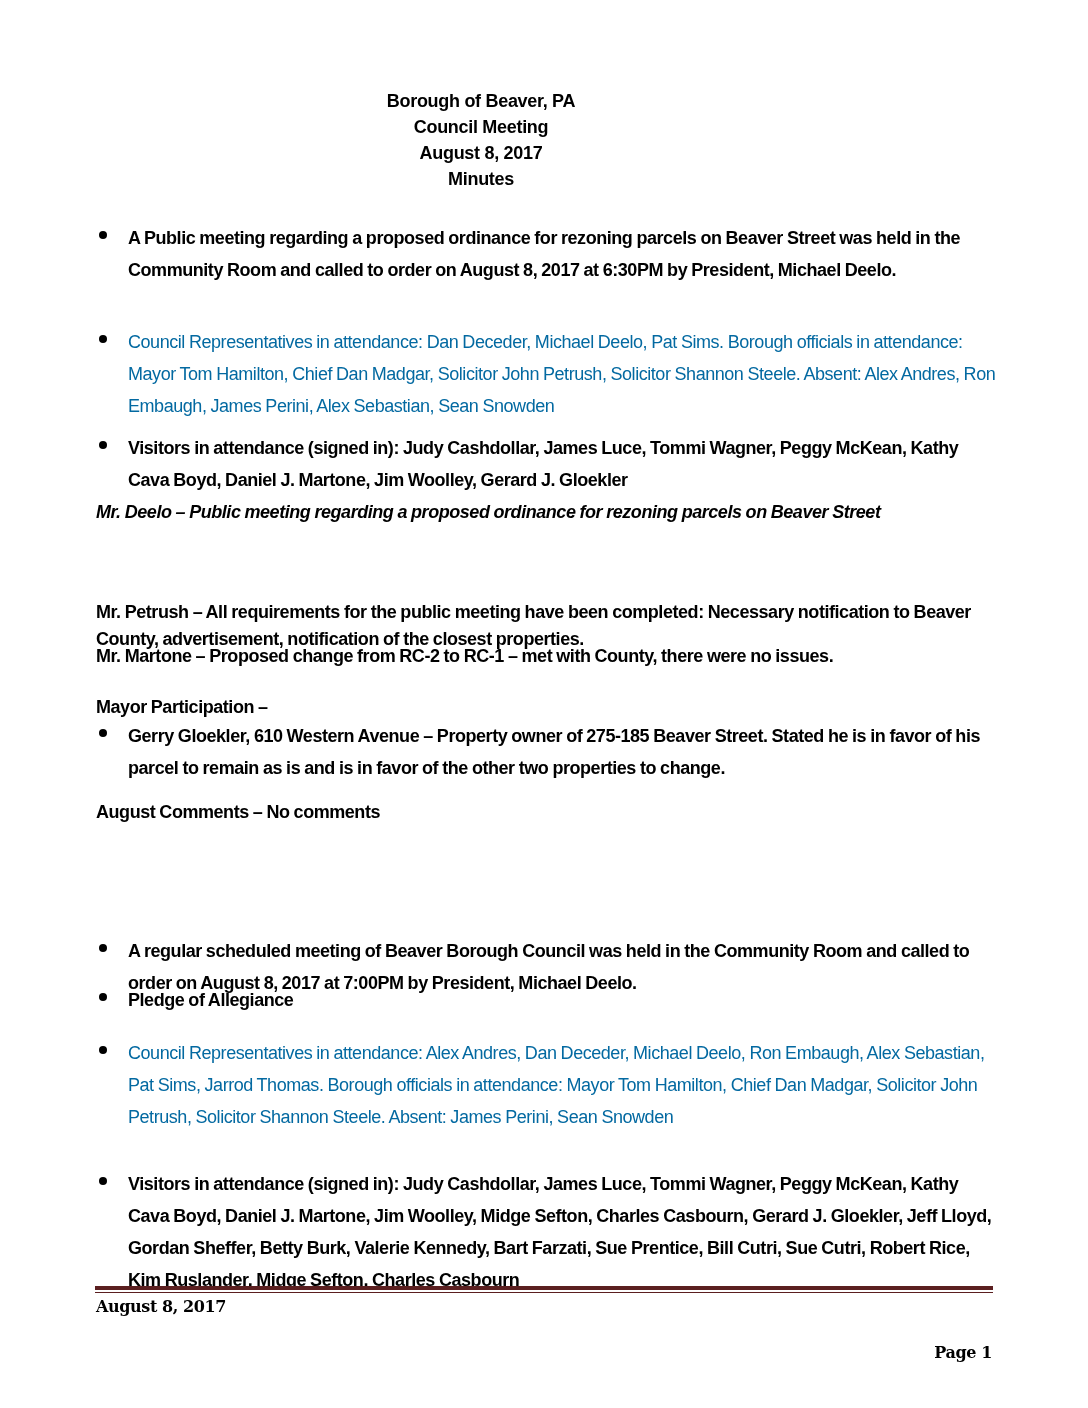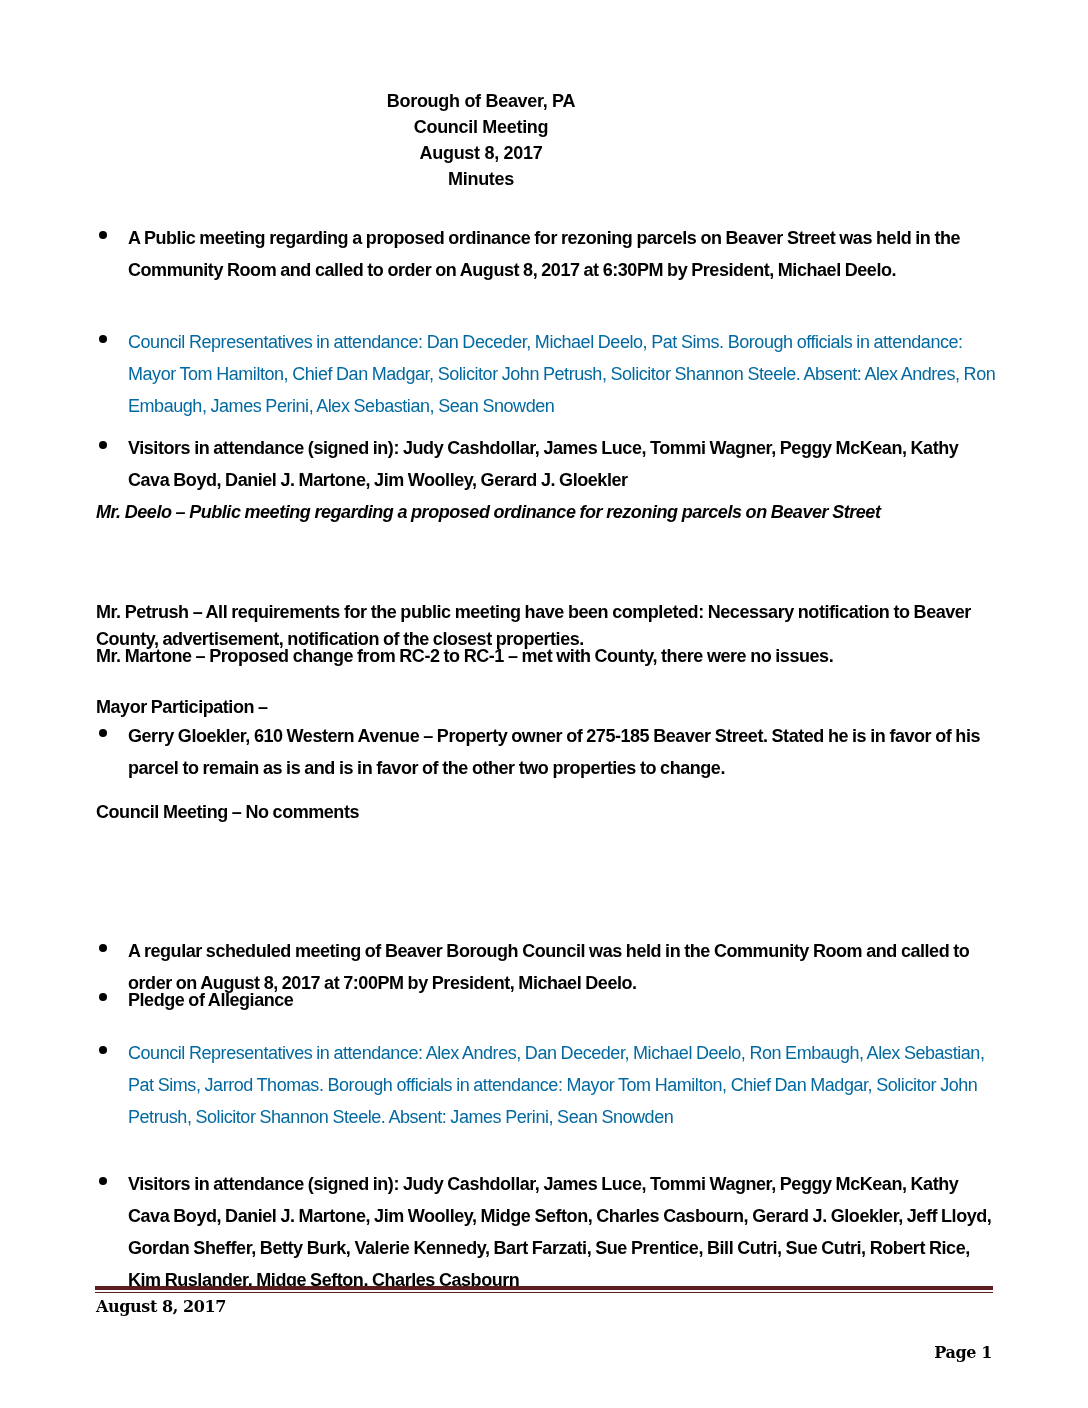--- a/index.html
+++ b/index.html
@@ -134,21 +134,21 @@
   <div class="para bold" style="top:643px;">Mr. Martone – Proposed change from RC-2 to RC-1 – met with County, there were no issues.</div>
 
   <div class="para bold" style="top:694px;">Mayor Participation –</div>
 
   <div class="bullet-item bold" style="top:720px;">
     <span class="bullet-dot"></span>
     <span>Gerry Gloekler, 610 Western Avenue – Property owner of 275-185 Beaver Street.  Stated he is in favor of his parcel to remain as is and is in favor of the other two properties to change.</span>
   </div>
 
   <div class="para bold" style="top:799px;">
-    <span class="inline-head">Council Meeting –</span><span style="font-weight:bold;margin-top:13px;"> No comments</span>
+    <span class="inline-head">August Comments –</span><span style="font-weight:bold;margin-top:13px;"> No comments</span>
   </div>
 
 
   <div class="bullet-item bold" style="top:904px;margin-top:31px;">
     <span class="bullet-dot"></span>
     <span>A regular scheduled meeting of Beaver Borough Council was held in the Community Room and called to order on August 8, 2017 at 7:00PM by President, Michael Deelo.</span>
   </div>
 
   <div class="bullet-item bold" style="top:984px;">
     <span class="bullet-dot"></span>

